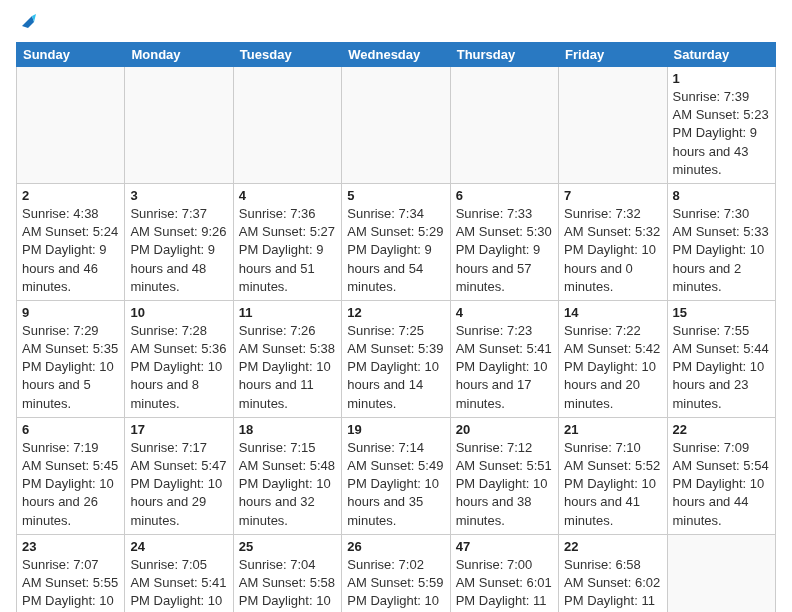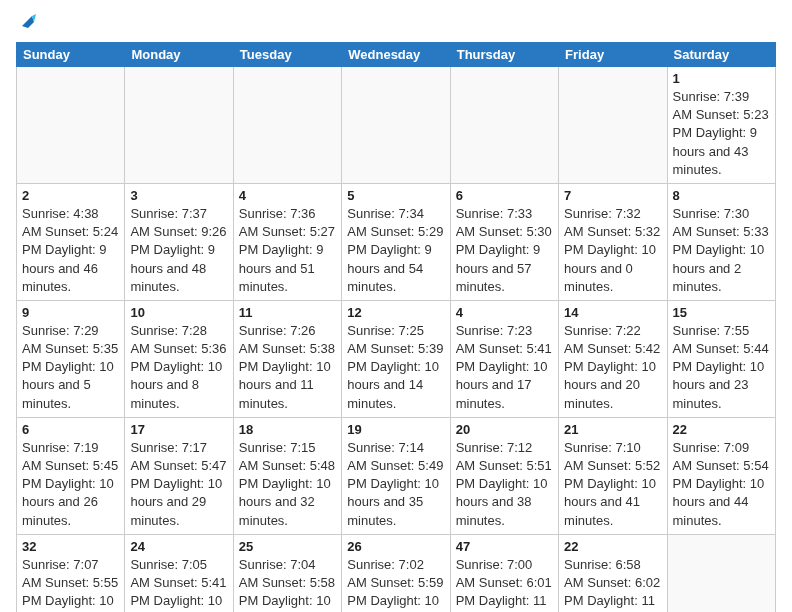--- a/index.html
+++ b/index.html
@@ -254,21 +254,21 @@
         </td>
         <td>
           <span class="day-num">22</span>
           <div class="day-info">Sunrise: 7:09 AM
 Sunset: 5:54 PM
 Daylight: 10 hours and 44 minutes.</div>
         </td>
       </tr>
       <tr>
         <td>
-          <span class="day-num">32</span>
+          <span class="day-num">23</span>
           <div class="day-info">Sunrise: 7:07 AM
 Sunset: 5:55 PM
 Daylight: 10 hours and 48 minutes.</div>
         </td>
         <td>
           <span class="day-num">24</span>
           <div class="day-info">Sunrise: 7:05 AM
 Sunset: 5:41 PM
 Daylight: 10 hours and 51 minutes.</div>
         </td>

